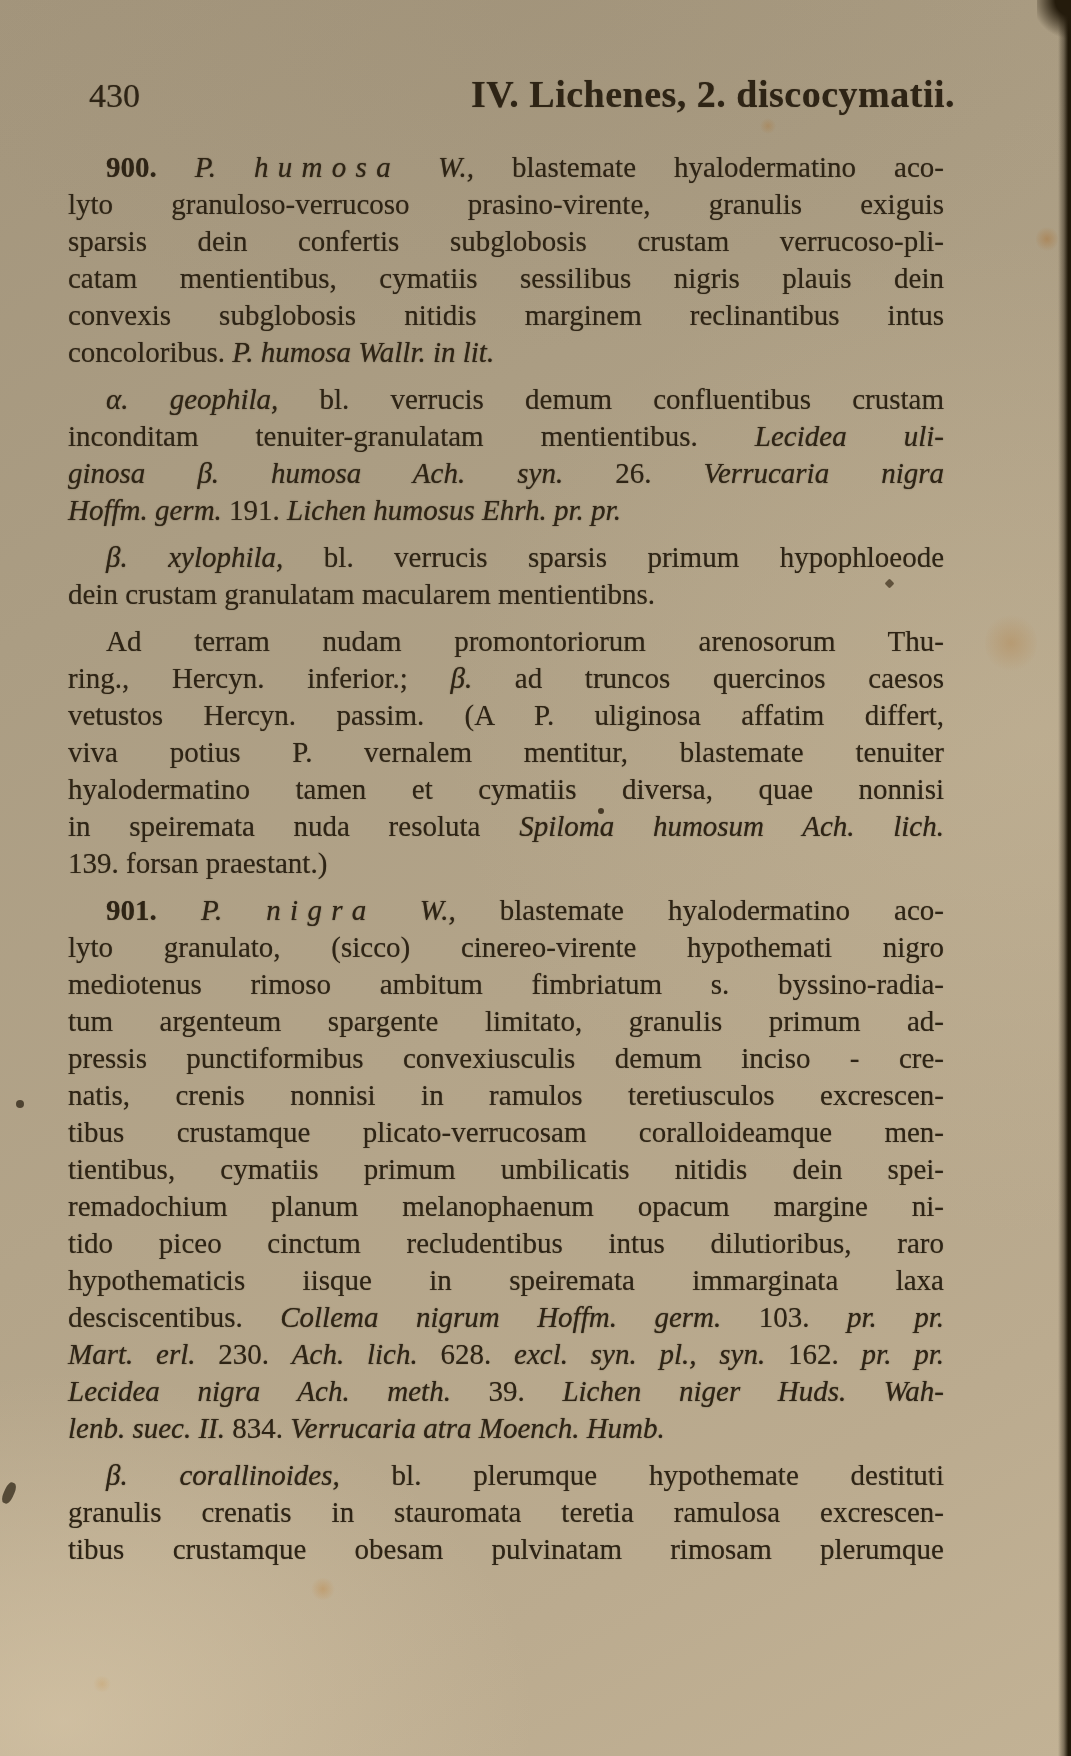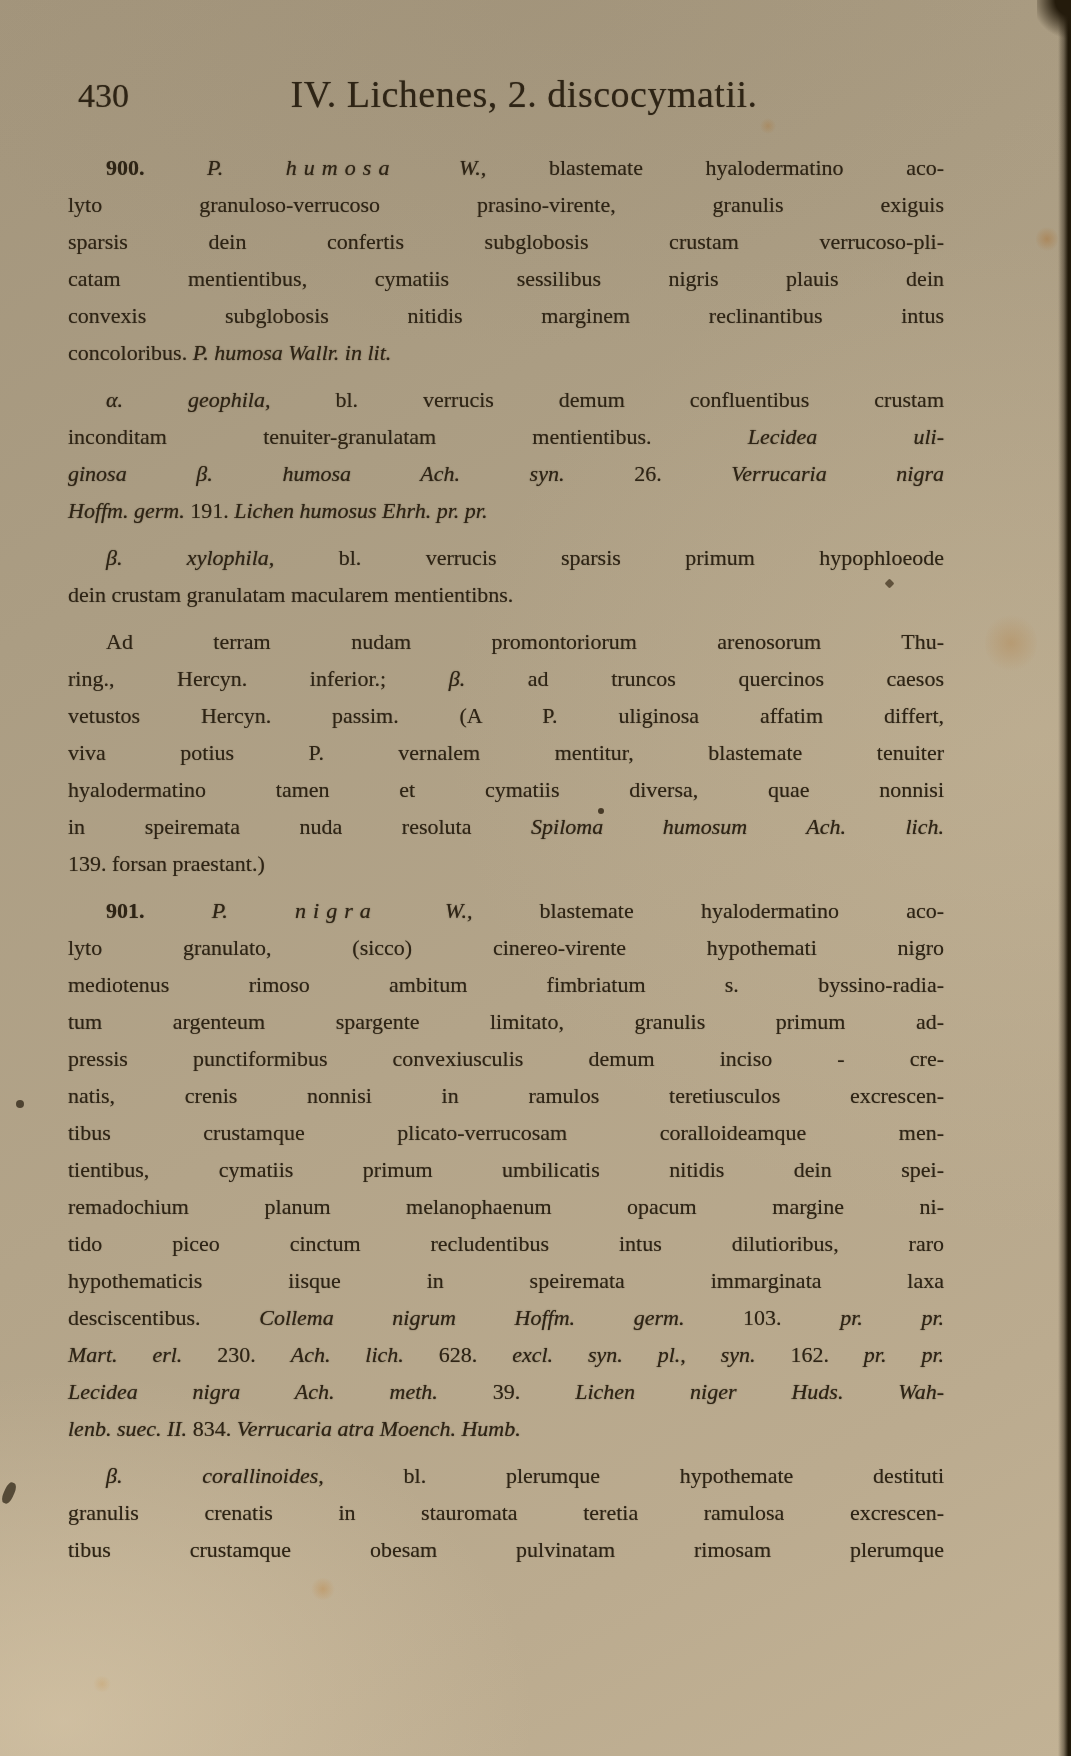--- a/index.html
+++ b/index.html
@@ -14,29 +14,29 @@
       radial-gradient(ellipse 900px 760px at 97% 42%, rgba(203,187,156,.38), rgba(203,187,156,0) 66%),
       radial-gradient(ellipse 900px 500px at 50% 0%, rgba(150,136,112,.25), rgba(150,136,112,0) 70%),
       linear-gradient(152deg,#a3957c 0%,#ab9d83 28%,#b3a489 55%,#bbab8f 82%,#c2b295 100%);
   }
   
   .edge-right{position:absolute;top:0;right:0;bottom:0;width:13px;
     background:linear-gradient(to right, rgba(32,24,12,0) 0%, rgba(32,24,12,.45) 45%, #201809 78%);}
   .corner-tr{position:absolute;top:0;right:0;width:34px;height:40px;
     background:radial-gradient(circle at 100% 0%, #241b0c 30%, rgba(36,27,12,0) 74%);}
   
-  .header{position:absolute;top:72px;left:68px;width:876px;height:44px;}
+  .header{position:absolute;top:72px;left:79px;width:876px;height:44px;}
   .page-number{position:absolute;left:10px;top:4px;font-size:34px;line-height:40px;
     text-shadow:0 0 1px rgba(46,36,21,.6);}
-  .running-title{text-align:center;padding-left:36px;font-size:38px;line-height:44px;
-    letter-spacing:.5px;text-shadow:0 0 1px rgba(46,36,21,.6);}
+  .running-title{text-align:right;padding-left:36px;font-size:38px;line-height:44px;
+    letter-spacing:.5px;text-shadow:0 0 1px rgba(46,36,21,.6);font-weight:bold;}
   
   .text-block{position:absolute;top:149px;left:68px;width:876px;}
   .para{margin:0 0 10px 0;}
-  .line{font-size:22px;line-height:37px;height:37px;text-align:justify;
+  .line{font-size:29px;line-height:37px;height:37px;text-align:justify;
     text-shadow:0 0 1px rgba(46,36,21,.55);}
   .line.j{text-align-last:justify;}
   .line.indent{text-indent:38px;}
   .seg.i{font-style:italic;text-shadow:0 0 1.2px rgba(46,36,21,.8);}
   .seg.b{font-weight:bold;}
   .seg.sp{letter-spacing:.32em;}
   
   .stain{position:absolute;border-radius:50%;pointer-events:none;}
   .s1{left:985px;top:612px;width:52px;height:62px;
       background:radial-gradient(circle,rgba(176,122,58,.32),rgba(176,122,58,0) 70%);}

